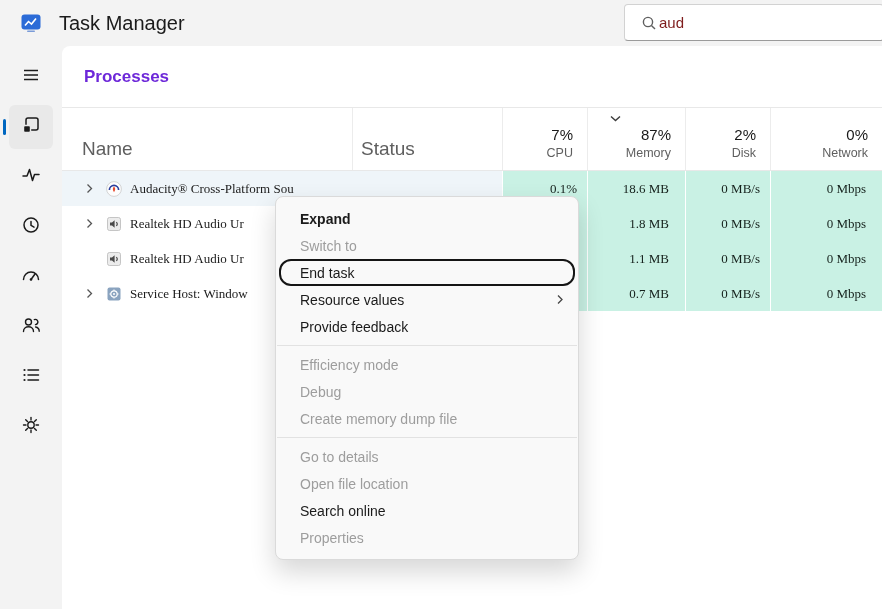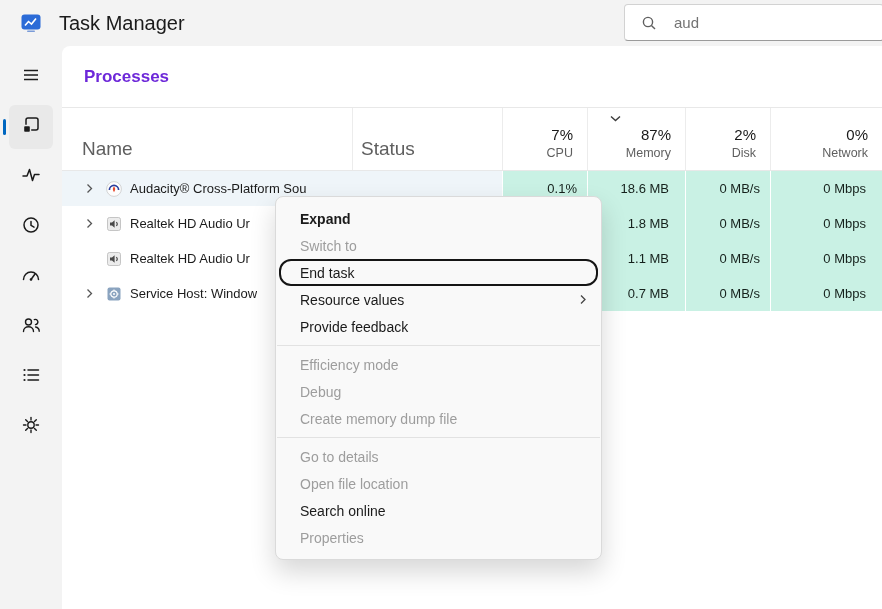--- a/index.html
+++ b/index.html
@@ -13,22 +13,22 @@
   .topbar{position:absolute;top:0;left:0;right:0;height:46px;display:flex;align-items:center;}
   .app-icon{margin-left:20px;display:flex;}
   .app-title{margin-left:17px;font-size:20px;color:#1b1b1b;}
   .searchbox{
     position:absolute;left:624px;top:4px;width:260px;height:37px;box-sizing:border-box;
     background:#ffffff;border:1px solid #d2d2d2;border-bottom:1px solid #9b9b9b;
     border-radius:4px;display:flex;align-items:center;
   }
   .search-icon{margin-left:16px;display:flex;}
   .searchbox input{
-    border:none;outline:none;background:transparent;flex:1;margin-left:15px;
-    font:15px "Liberation Sans",sans-serif;color:#737373;
+    border:none;outline:none;background:transparent;flex:1;
+    font:15px "Liberation Sans",sans-serif;color:#7f1d1d;
   }
   
   .sidebar{position:absolute;left:0;top:46px;bottom:0;width:62px;}
   .nav-item{
     position:absolute;left:9px;width:44px;height:44px;border-radius:6px;
     display:flex;align-items:center;justify-content:center;
   }
   .nav-item.selected{background:#e9e9e9;}
   .nav-item.selected::before{
     content:"";position:absolute;left:-6px;top:14px;width:3px;height:16px;
@@ -43,36 +43,36 @@
   .th{box-sizing:border-box;display:flex;flex-direction:column;justify-content:flex-end;padding-bottom:10px;position:relative;}
   .th-name{width:290px;padding-left:20px;}
   .th-status{width:150px;padding-left:8px;border-left:1px solid #ececec;}
   .th-metric{align-items:flex-end;padding-right:14px;border-left:1px solid #ececec;}
   .th-cpu{width:85px;}.th-memory{width:98px;}.th-disk{width:85px;}.th-network{width:112px;}
   .th .coltext{font-size:19px;color:#5f5f5f;}
   .th .pct{font-size:15px;color:#191919;}
   .th .lbl{font-size:12.5px;color:#5f5f5f;margin-top:3px;}
   .sort-icon{position:absolute;left:22px;top:7px;display:flex;}
   
-  .trow{display:flex;height:35px;}
+  .trow{display:flex;height:35px;font-family:Liberation Serif, serif;}
   .cell{box-sizing:border-box;display:flex;align-items:center;}
   .c-name{width:290px;padding-left:24px;gap:8px;overflow:hidden;}
   .c-status{width:150px;}
   .c-metric{background:var(--mint,#c9f1e4);border-left:1px solid #ffffff;justify-content:flex-end;font-size:13px;color:#15211c;}
   .c-cpu{width:85px;padding-right:10px;}
   .c-memory{width:98px;padding-right:16px;}
   .c-disk{width:85px;padding-right:10px;}
   .c-network{width:112px;padding-right:16px;}
   .trow.selected .c-name,.trow.selected .c-status{background:#eff5f9;}
   .expander{width:12px;display:flex;flex:none;}
   .row-icon{display:flex;flex:none;}
   .row-name{font-size:13px;color:#1b1b1b;white-space:nowrap;overflow:hidden;}
   
   .menu{
-    position:absolute;left:275px;top:196px;width:327px;box-sizing:border-box;z-index:5;
+    position:absolute;left:275px;top:196px;width:304px;box-sizing:border-box;z-index:5;
     background:#f9f9f9;border:1px solid #dadada;border-radius:8px;
     box-shadow:0 12px 26px rgba(0,0,0,0.16);padding:8px 0;
   }
   .mi{height:27px;display:flex;align-items:center;box-sizing:border-box;
       padding:0 14px 0 24px;font-size:14px;color:#1b1b1b;}
   .mi.disabled{color:#9d9d9d;}
   .mi.default{font-weight:bold;}
   .mi.focused{border:2px solid #151515;border-radius:12px;margin:0 3px;padding-left:19px;}
   .mi .chev{margin-left:auto;display:flex;}
   .sep{height:1px;background:#e2e2e2;margin:5px 1px;}

